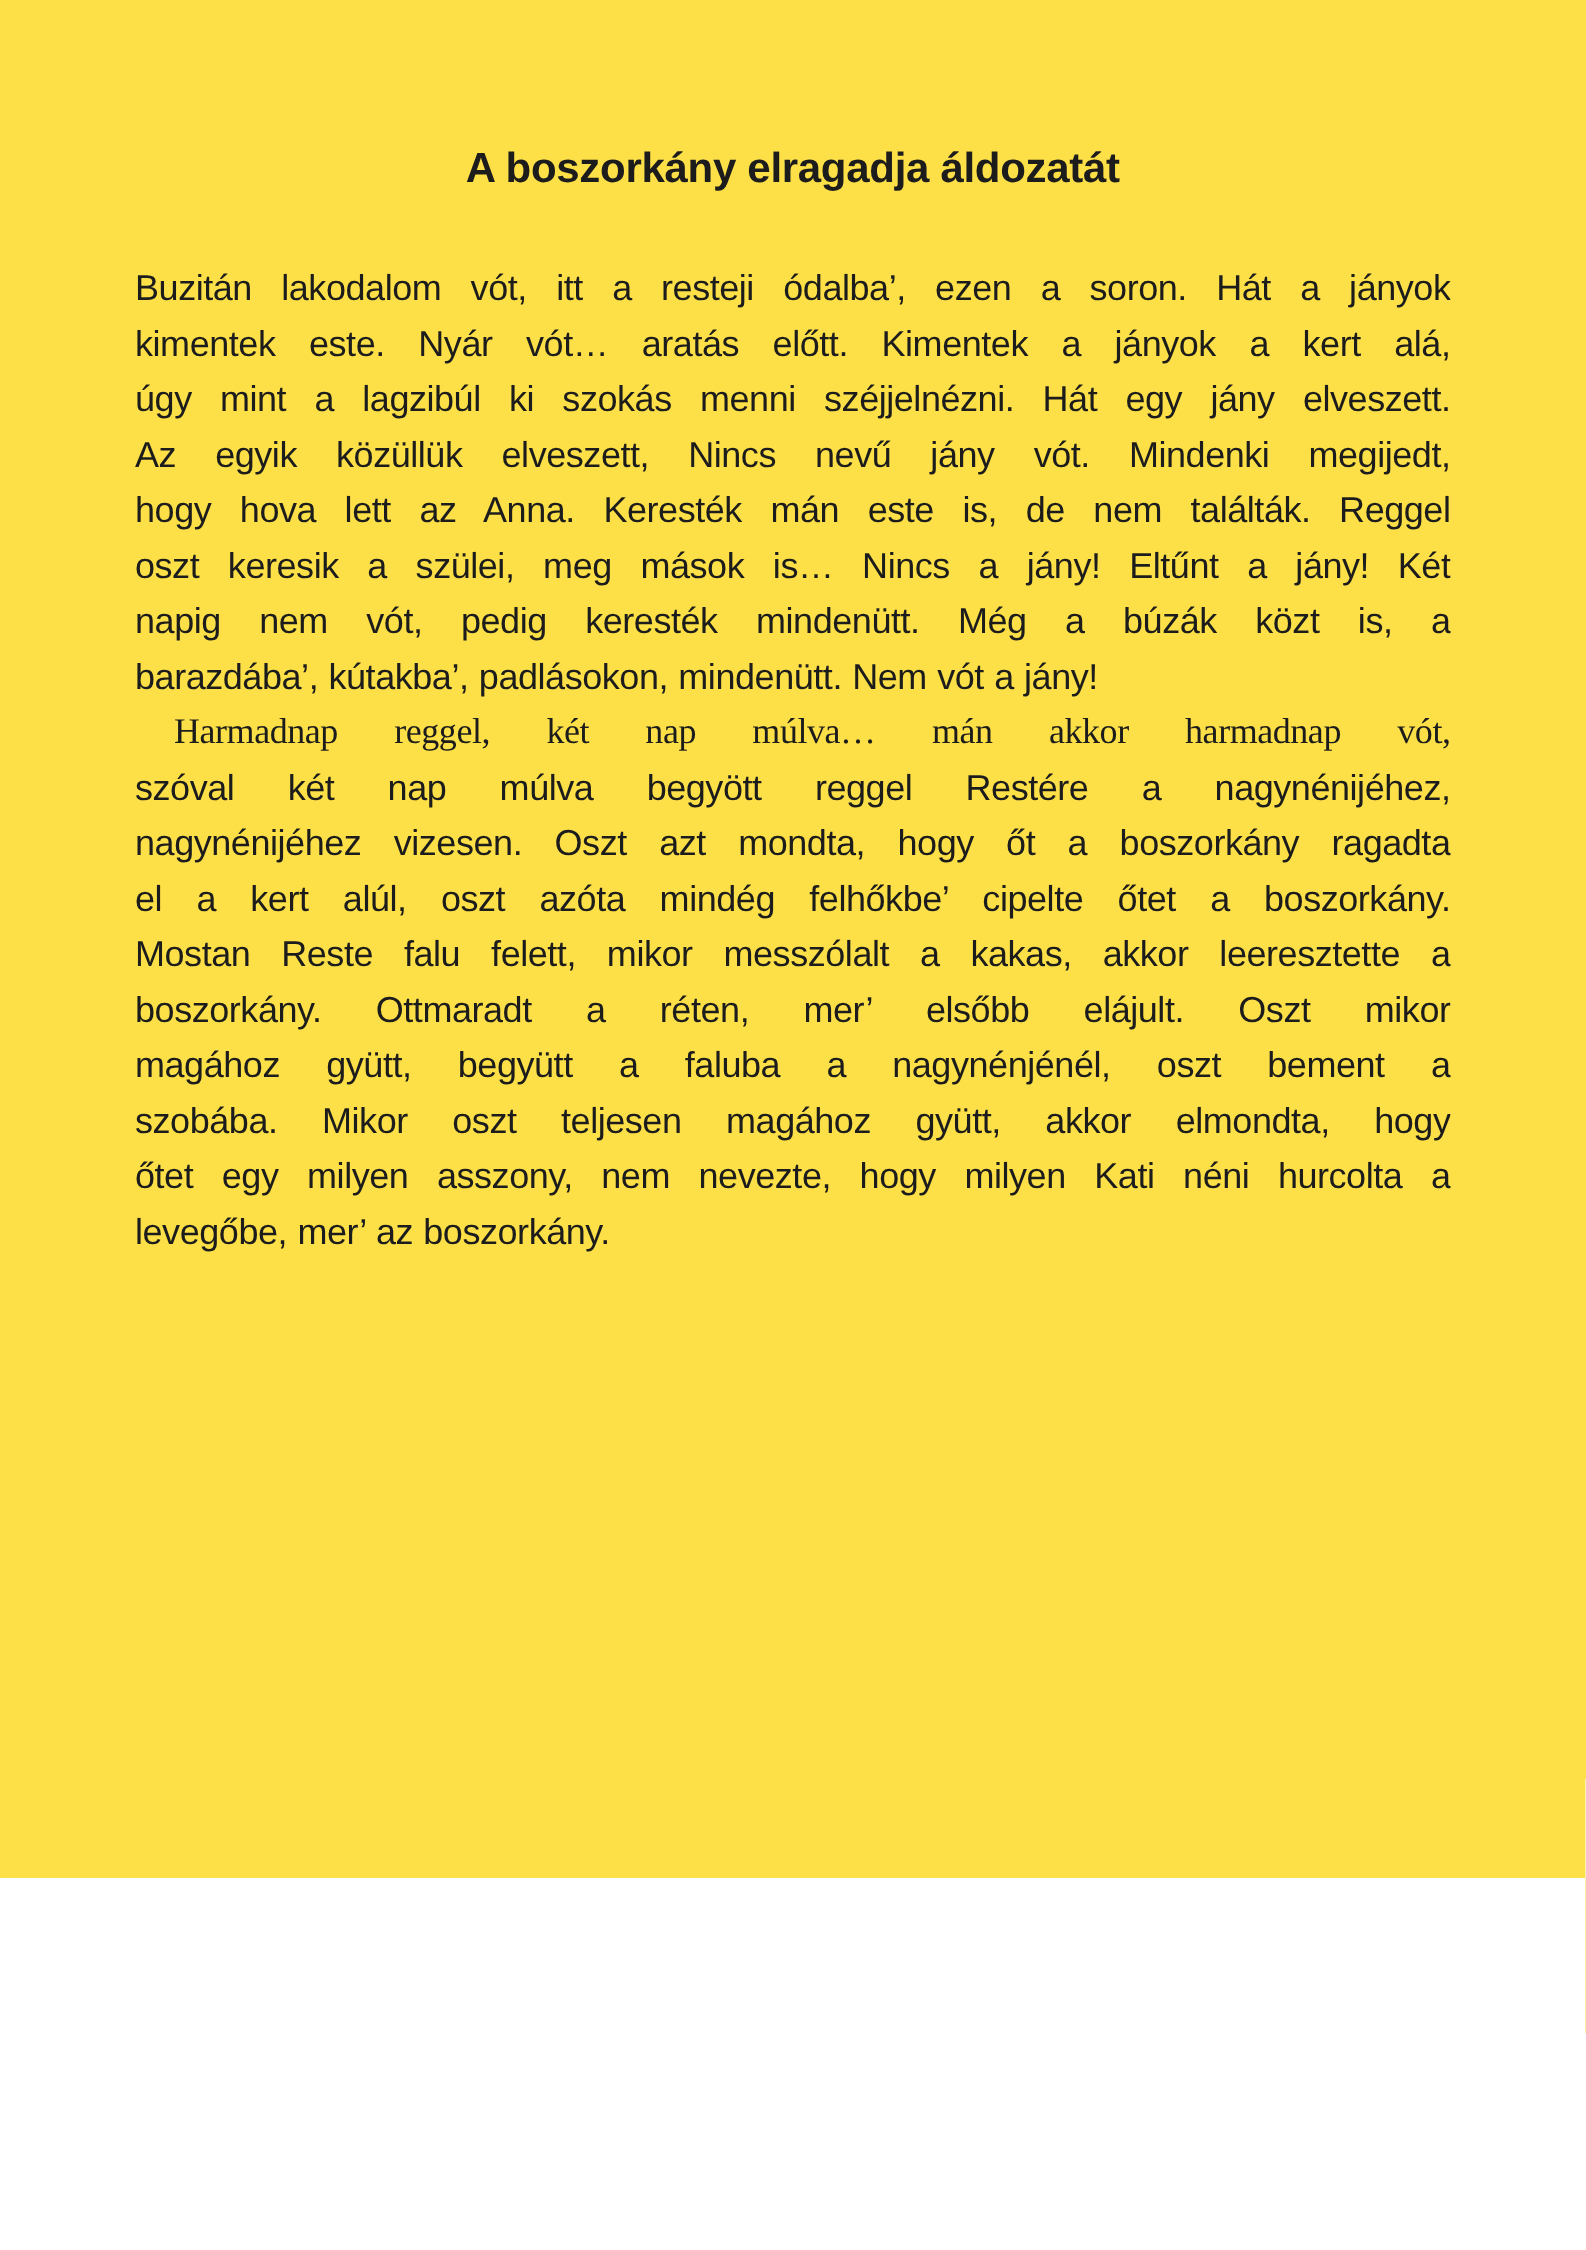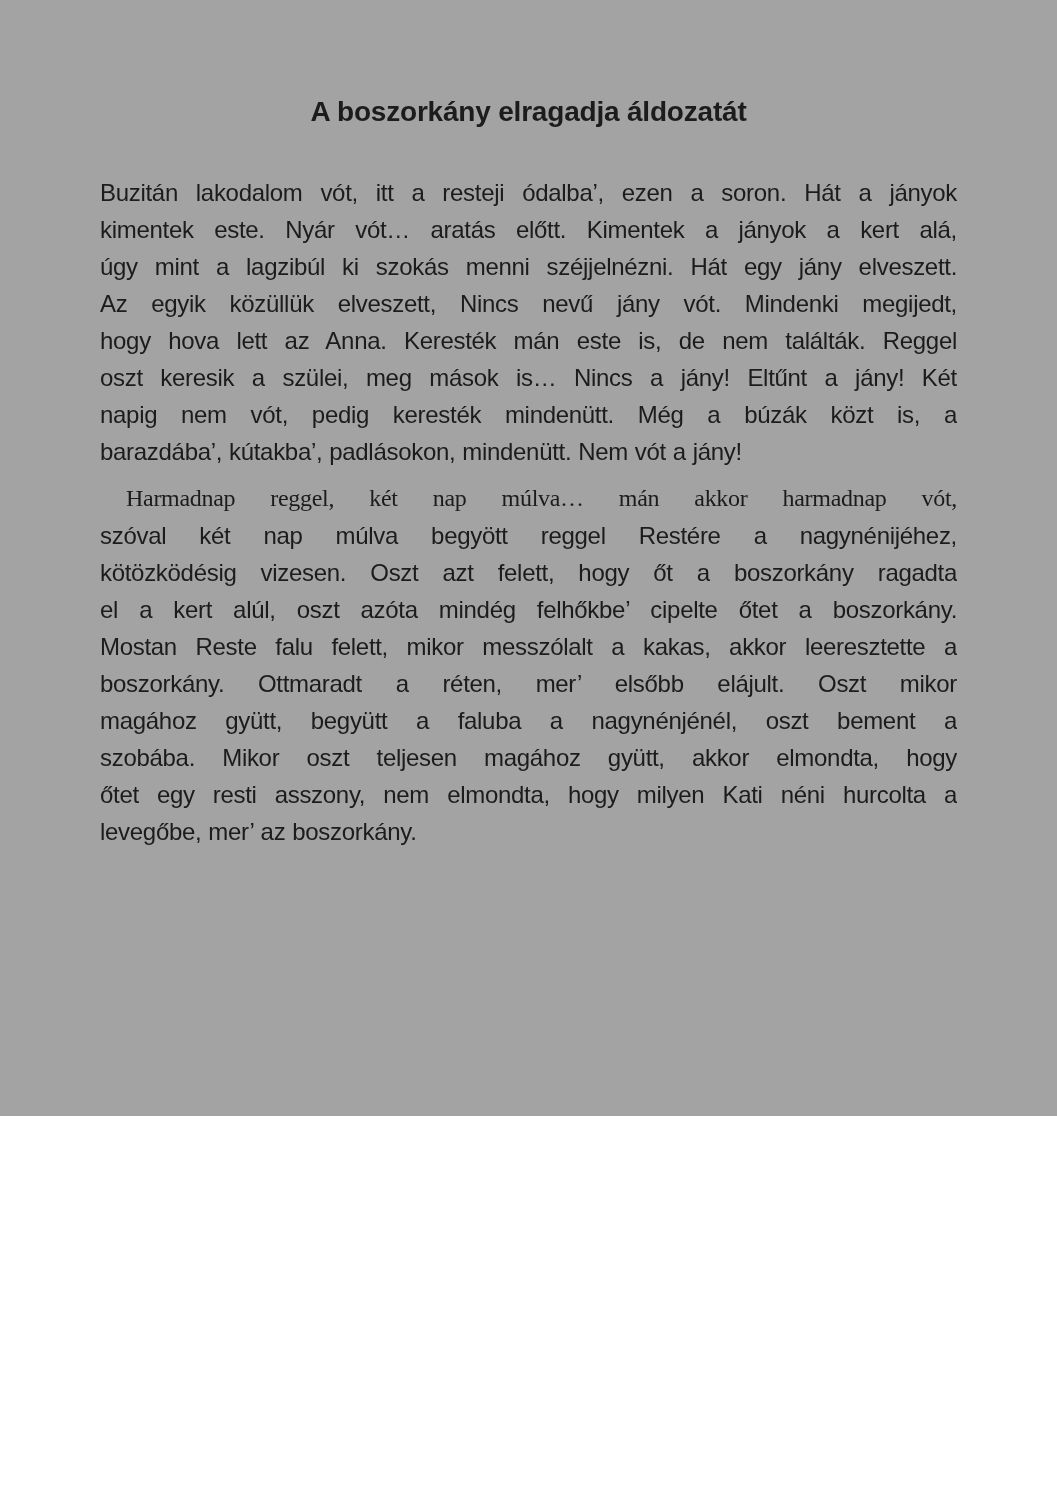--- a/index.html
+++ b/index.html
@@ -1,20 +1,20 @@
 <!DOCTYPE html>
 <html><head>
 <meta charset="utf-8">
 <style>
   html, body { margin: 0; padding: 0; background: #ffffff; }
   .page {
     position: relative;
     width: 1057px;
-    height: 1116px;
-    background: #a3a3a3;
+    height: 1252px;
+    background: #fde047;
     font-family: "Liberation Sans", sans-serif;
     color: #1c1c1c;
     overflow: hidden;
     box-sizing: border-box;
   }
   .content {
     padding: 0 90px;
   }
   .doc-title {
     margin: 0;
@@ -25,21 +25,21 @@
     line-height: 36px;
     letter-spacing: -0.2px;
   }
   .doc-body {
     margin-top: 44px;
     font-size: 24px;
     line-height: 37px;
     letter-spacing: -0.3px;
     word-spacing: 0.5px;
   }
-  .paragraph { margin: 10px; }
+  .paragraph { margin: 0; }
   .line {
     height: 37px;
     overflow: hidden;
     white-space: normal;
   }
   
   .line.jl {
     text-align: justify;
     text-align-last: justify;
   }
@@ -70,25 +70,25 @@
         <div class="line jl">Az egyik közüllük elveszett, Nincs nevű jány vót. Mindenki megijedt,</div>
         <div class="line jl">hogy hova lett az Anna. Keresték mán este is, de nem találták. Reggel</div>
         <div class="line jl">oszt keresik a szülei, meg mások is… Nincs a jány! Eltűnt a jány! Két</div>
         <div class="line jl">napig nem vót, pedig keresték mindenütt. Még a búzák közt is, a</div>
         <div class="line el">barazdába’, kútakba’, padlásokon, mindenütt. Nem vót a jány!</div>
       </div>
 
       <div class="paragraph">
         <div class="line jl indent">Harmadnap reggel, két nap múlva… mán akkor harmadnap vót,</div>
         <div class="line jl">szóval két nap múlva begyött reggel Restére a nagynénijéhez,</div>
-        <div class="line jl">kötözködésig vizesen. Oszt azt felett, hogy őt a boszorkány ragadta</div>
+        <div class="line jl">nagynénijéhez vizesen. Oszt azt mondta, hogy őt a boszorkány ragadta</div>
         <div class="line jl">el a kert alúl, oszt azóta mindég felhőkbe’ cipelte őtet a boszorkány.</div>
         <div class="line jl">Mostan Reste falu felett, mikor messzólalt a kakas, akkor leeresztette a</div>
         <div class="line jl">boszorkány. Ottmaradt a réten, mer’ elsőbb elájult. Oszt mikor</div>
         <div class="line jl">magához gyütt, begyütt a faluba a nagynénjénél, oszt bement a</div>
         <div class="line jl">szobába. Mikor oszt teljesen magához gyütt, akkor elmondta, hogy</div>
-        <div class="line jl">őtet egy resti asszony, nem elmondta, hogy milyen Kati néni hurcolta a</div>
+        <div class="line jl">őtet egy milyen asszony, nem nevezte, hogy milyen Kati néni hurcolta a</div>
         <div class="line el">levegőbe, mer’ az boszorkány.</div>
       </div>
 
     </div>
   </div>
 </div>
 
 </body></html>

